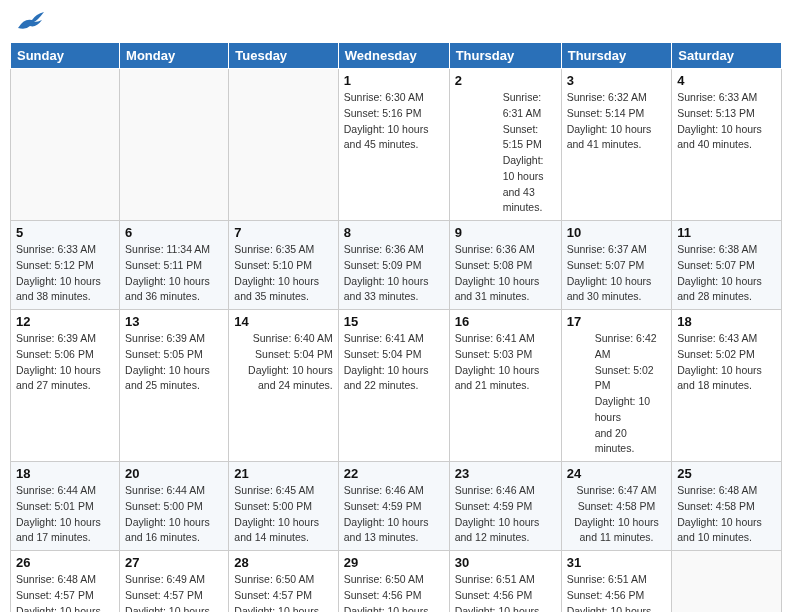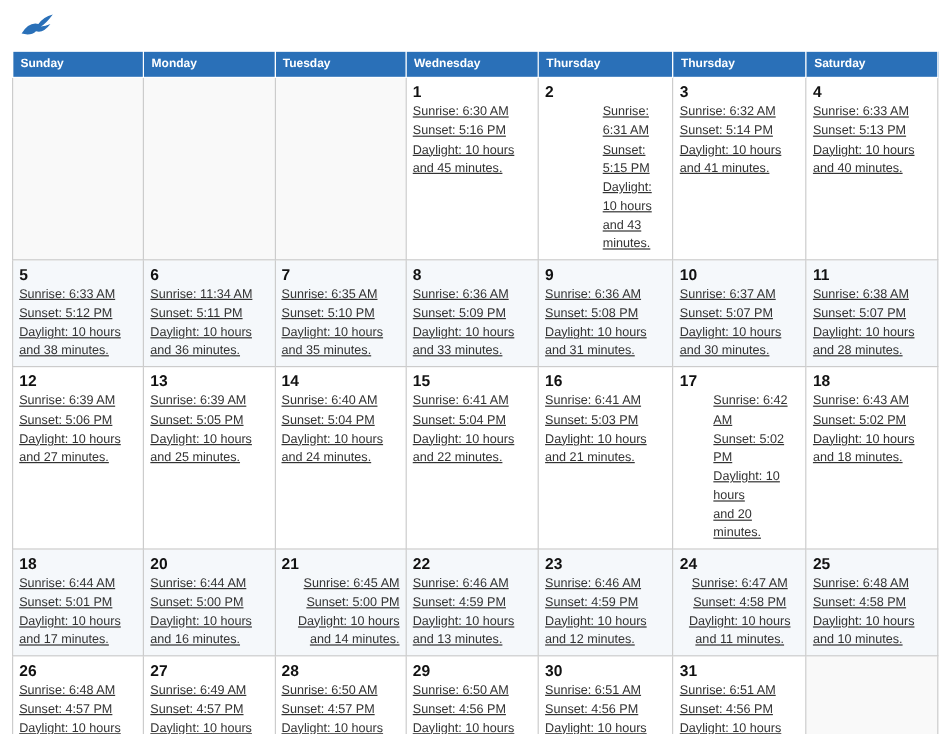--- a/index.html
+++ b/index.html
@@ -47,21 +47,21 @@
     .calendar {
       width: 100%;
       border-collapse: collapse;
       font-size: 11px;
     }
     .calendar th {
       background-color: #2a70b8;
       color: #fff;
       text-align: left;
       padding: 5px 6px;
-      font-size: 10px;
+      font-size: 13px;
       border: 1px solid #fff;
     }
     .calendar td {
       vertical-align: top;
       padding: 4px 5px;
       border: 1px solid #ccc;
       min-height: 80px;
       width: 113px;
       background: #fff;
     }
@@ -70,21 +70,20 @@
     .day-num {
       font-weight: bold;
       font-size: 13px;
       margin-bottom: 2px;
       color: #111;
     }
     .day-info {
       color: #333;
       font-size: 10.5px;
       line-height: 1.5;
-      text-decoration: underline;
     }
     .empty { background: #f9f9f9 !important; }
   </style>
 </head>
 <body>
 
 <div class="header">
   <div class="logo">
     <div>
       <div style="display:flex;align-items:center;">
@@ -213,21 +212,21 @@
         </td>
         <td>
           <div class="day-num">13</div>
           <div class="day-info" style="white-space: pre-line;">Sunrise: 6:39 AM
 Sunset: 5:05 PM
 Daylight: 10 hours
 and 25 minutes.</div>
         </td>
         <td>
           <div class="day-num">14</div>
-          <div class="day-info" style="white-space: pre-line;">Sunrise: 6:40 AM
+          <div class="day-info" style="white-space: pre-line; text-align: right;">Sunrise: 6:40 AM
 Sunset: 5:04 PM
 Daylight: 10 hours
 and 24 minutes.</div>
         </td>
         <td>
           <div class="day-num">15</div>
           <div class="day-info" style="white-space: pre-line;">Sunrise: 6:41 AM
 Sunset: 5:04 PM
 Daylight: 10 hours
 and 22 minutes.</div>
@@ -264,21 +263,21 @@
         </td>
         <td>
           <div class="day-num">20</div>
           <div class="day-info" style="white-space: pre-line;">Sunrise: 6:44 AM
 Sunset: 5:00 PM
 Daylight: 10 hours
 and 16 minutes.</div>
         </td>
         <td>
           <div class="day-num">21</div>
-          <div class="day-info" style="white-space: pre-line; text-align: right;">Sunrise: 6:45 AM
+          <div class="day-info" style="white-space: pre-line;">Sunrise: 6:45 AM
 Sunset: 5:00 PM
 Daylight: 10 hours
 and 14 minutes.</div>
         </td>
         <td>
           <div class="day-num">22</div>
           <div class="day-info" style="white-space: pre-line;">Sunrise: 6:46 AM
 Sunset: 4:59 PM
 Daylight: 10 hours
 and 13 minutes.</div>

